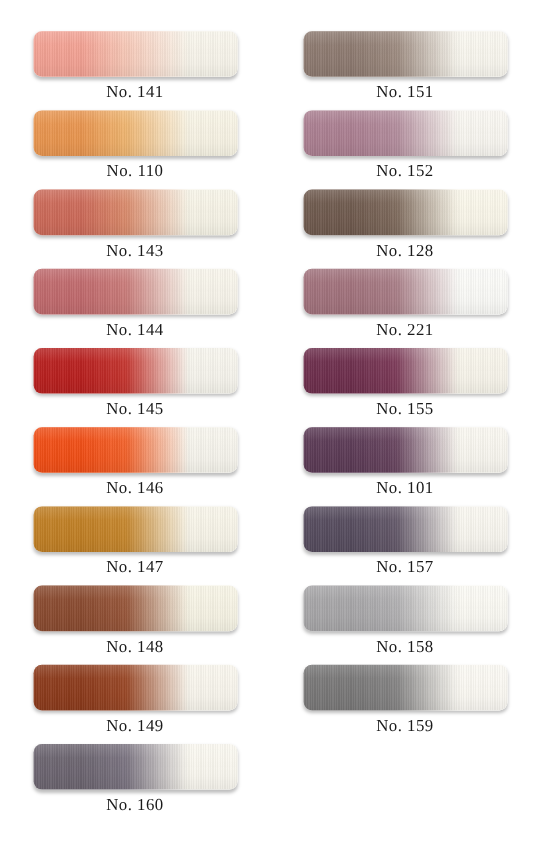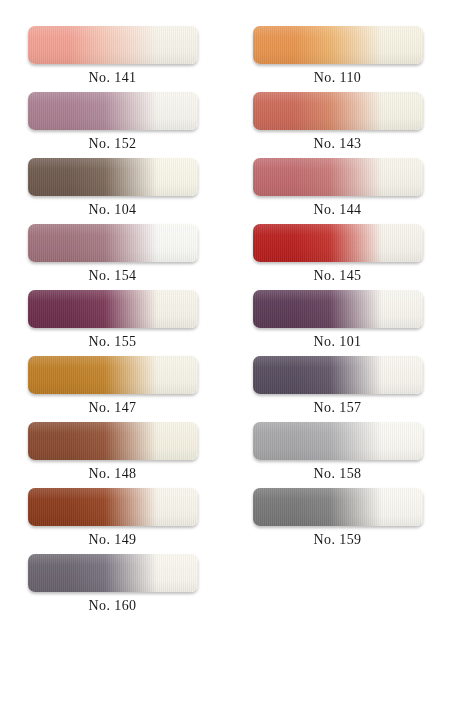--- a/index.html
+++ b/index.html
@@ -85,50 +85,58 @@
 </head>
 <body>
 
 <div id="swatch-chart">
   <div class="chart-grid">
       <div class="swatch-cell">
         <div class="swatch-chip" style="background-image: linear-gradient(to right, rgb(242, 161, 147) 0%, rgb(242, 161, 147) 24%, rgb(246, 199, 182) 45%, rgb(247, 244, 234) 76%, rgb(247, 244, 234) 100%);"></div>
         <div class="swatch-label">No. 141</div>
       </div>
       <div class="swatch-cell">
+        <div class="swatch-chip" style="background-image: linear-gradient(to right, rgb(141, 122, 112) 0%, rgb(141, 122, 112) 24%, rgb(156, 138, 127) 45%, rgb(248, 246, 238) 76%, rgb(248, 246, 238) 100%);"></div>
+        <div class="swatch-label">No. 151</div>
+      </div>
+      <div class="swatch-cell">
         <div class="swatch-chip" style="background-image: linear-gradient(to right, rgb(232, 149, 79) 0%, rgb(232, 149, 79) 24%, rgb(238, 180, 111) 45%, rgb(247, 243, 228) 76%, rgb(247, 243, 228) 100%);"></div>
         <div class="swatch-label">No. 110</div>
       </div>
       <div class="swatch-cell">
         <div class="swatch-chip" style="background-image: linear-gradient(to right, rgb(171, 127, 145) 0%, rgb(171, 127, 145) 24%, rgb(178, 140, 156) 45%, rgb(248, 246, 240) 76%, rgb(248, 246, 240) 100%);"></div>
         <div class="swatch-label">No. 152</div>
       </div>
       <div class="swatch-cell">
         <div class="swatch-chip" style="background-image: linear-gradient(to right, rgb(204, 106, 89) 0%, rgb(204, 106, 89) 24%, rgb(217, 138, 107) 45%, rgb(246, 243, 230) 76%, rgb(246, 243, 230) 100%);"></div>
         <div class="swatch-label">No. 143</div>
       </div>
       <div class="swatch-cell">
         <div class="swatch-chip" style="background-image: linear-gradient(to right, rgb(111, 90, 78) 0%, rgb(111, 90, 78) 24%, rgb(126, 106, 92) 45%, rgb(249, 246, 233) 76%, rgb(249, 246, 233) 100%);"></div>
-        <div class="swatch-label">No. 104</div>
+        <div class="swatch-label">No. 128</div>
       </div>
       <div class="swatch-cell">
         <div class="swatch-chip" style="background-image: linear-gradient(to right, rgb(192, 106, 109) 0%, rgb(192, 106, 109) 24%, rgb(201, 123, 121) 45%, rgb(247, 244, 234) 76%, rgb(247, 244, 234) 100%);"></div>
         <div class="swatch-label">No. 144</div>
       </div>
       <div class="swatch-cell">
         <div class="swatch-chip" style="background-image: linear-gradient(to right, rgb(161, 114, 124) 0%, rgb(161, 114, 124) 24%, rgb(168, 125, 134) 45%, rgb(250, 250, 247) 76%, rgb(250, 250, 247) 100%);"></div>
-        <div class="swatch-label">No. 154</div>
+        <div class="swatch-label">No. 221</div>
       </div>
       <div class="swatch-cell">
         <div class="swatch-chip" style="background-image: linear-gradient(to right, rgb(184, 32, 31) 0%, rgb(184, 32, 31) 24%, rgb(196, 53, 47) 45%, rgb(246, 244, 236) 76%, rgb(246, 244, 236) 100%);"></div>
         <div class="swatch-label">No. 145</div>
       </div>
       <div class="swatch-cell">
         <div class="swatch-chip" style="background-image: linear-gradient(to right, rgb(110, 47, 77) 0%, rgb(110, 47, 77) 24%, rgb(124, 58, 88) 45%, rgb(247, 244, 234) 76%, rgb(247, 244, 234) 100%);"></div>
         <div class="swatch-label">No. 155</div>
+      </div>
+      <div class="swatch-cell">
+        <div class="swatch-chip" style="background-image: linear-gradient(to right, rgb(240, 78, 22) 0%, rgb(240, 78, 22) 24%, rgb(242, 97, 42) 45%, rgb(246, 244, 236) 76%, rgb(246, 244, 236) 100%);"></div>
+        <div class="swatch-label">No. 146</div>
       </div>
       <div class="swatch-cell">
         <div class="swatch-chip" style="background-image: linear-gradient(to right, rgb(92, 59, 86) 0%, rgb(92, 59, 86) 24%, rgb(104, 69, 95) 45%, rgb(248, 246, 239) 76%, rgb(248, 246, 239) 100%);"></div>
         <div class="swatch-label">No. 101</div>
       </div>
       <div class="swatch-cell">
         <div class="swatch-chip" style="background-image: linear-gradient(to right, rgb(192, 127, 37) 0%, rgb(192, 127, 37) 24%, rgb(197, 134, 45) 45%, rgb(247, 244, 232) 76%, rgb(247, 244, 232) 100%);"></div>
         <div class="swatch-label">No. 147</div>
       </div>
       <div class="swatch-cell">

